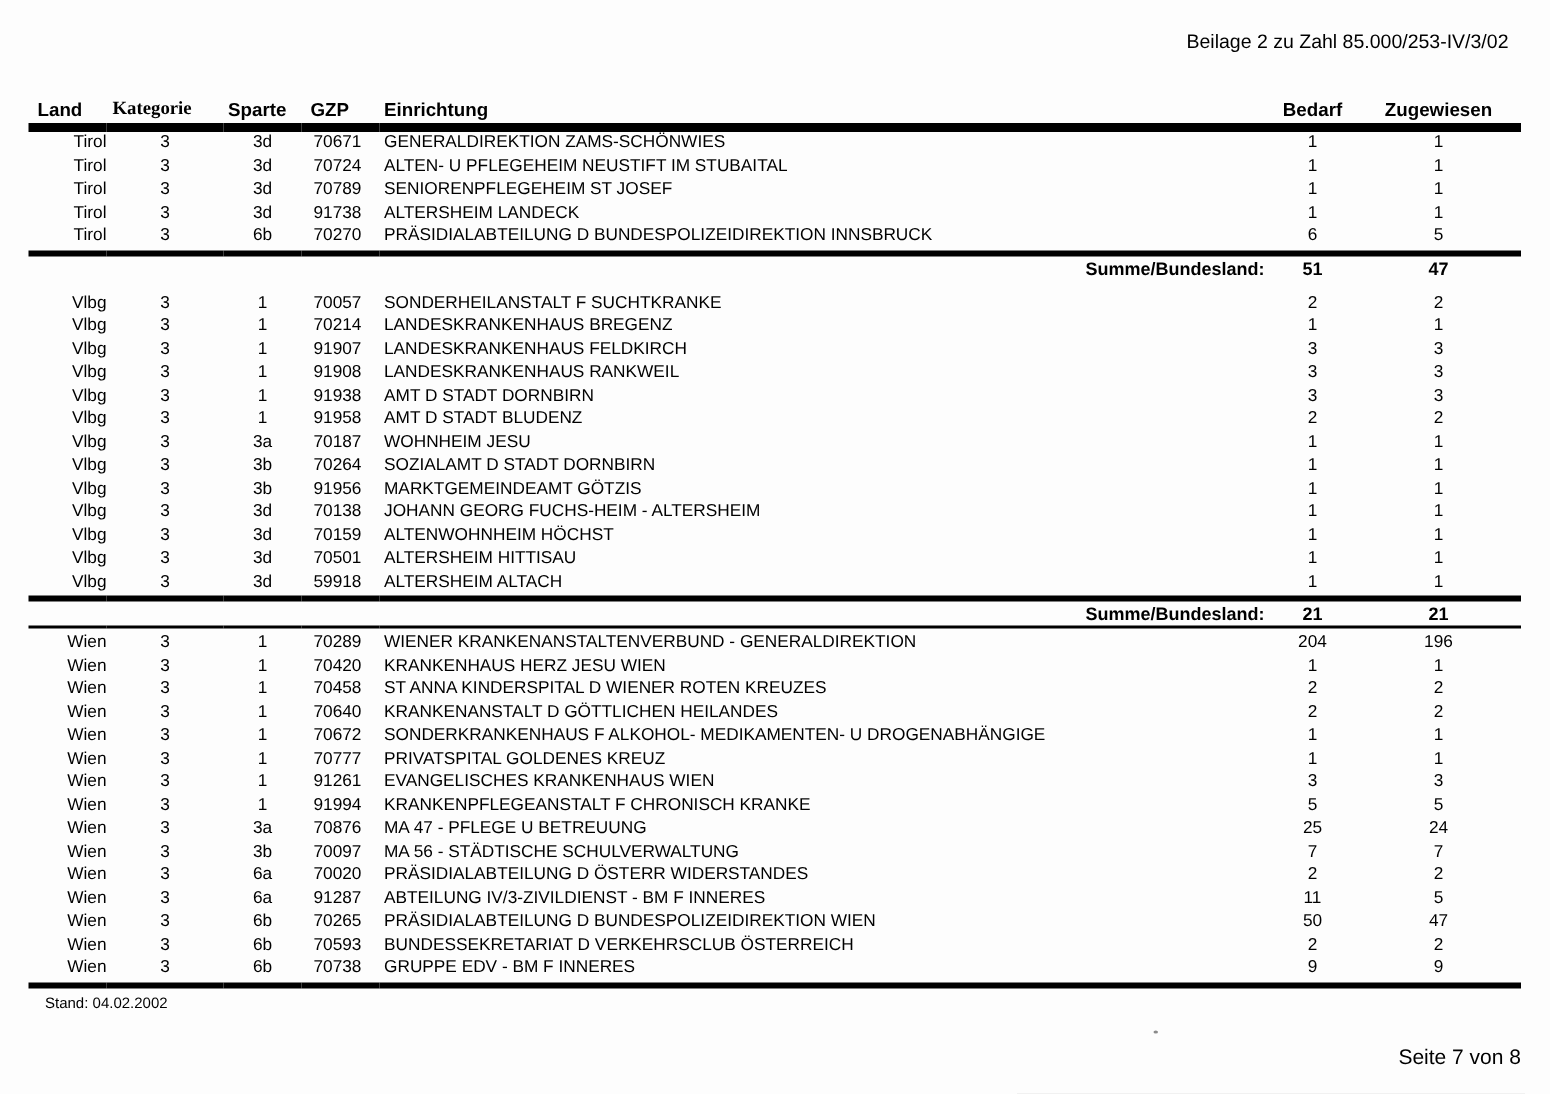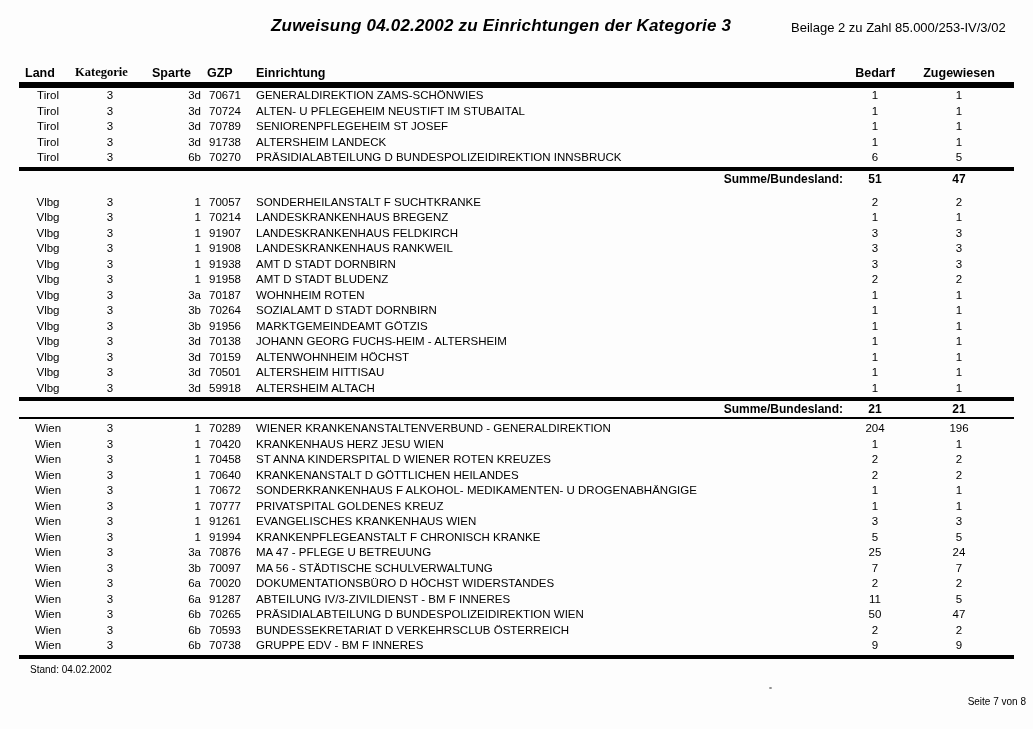--- a/index.html
+++ b/index.html
@@ -60,23 +60,23 @@
     padding: 0;
     vertical-align: middle;
   }
   
   th.c0 { padding-left: 6px; }
   th.c1 { padding-left: 4px; font-family: Liberation Serif, serif; }
   th.c2 { padding-left: 3px; }
   th.c3 { padding-left: 6px; }
   th.c4 { padding-left: 3px; }
   th.c5, th.c6 { text-align: center; padding-left: 0; }
-  td.c0 { text-align: center; padding-left: 6px; }
+  td.c0 { text-align: right; padding-left: 6px; }
   td.c1 { text-align: center; }
-  td.c2 { text-align: right; }
+  td.c2 { text-align: center; }
   td.c3 { text-align: left; padding-left: 8px; }
   td.c4 { text-align: left; padding-left: 3px; }
   td.c5 { text-align: center; }
   td.c6 { text-align: center; }
   tr.group-end td {
     border-bottom: 4px solid #000;
     padding-bottom: 1px;
   }
   tr.summary td {
     font-weight: bold;
@@ -88,40 +88,39 @@
   tr.summary-rule td { border-bottom: 2px solid #000; }
   tr.spacer td { height: 1px; padding: 0; border: none; }
   .footer-stand {
     position: absolute;
     left: 30px;
     top: 664px;
     font-size: 10px;
   }
   .footer-page {
     position: absolute;
-    right: 7px;
+    right: 19px;
     top: 696px;
-    font-size: 10px;
+    font-size: 14px;
   }
   .artifact-dot {
     position: absolute;
     left: 769px;
     top: 687px;
     width: 3px;
     height: 2px;
     background: #8a8a8a;
     border-radius: 50%;
   }
 </style>
 </head>
 <body>
 
 <div class="page">
 
-  <div class="doc-title">Zuweisung 04.02.2002 zu Einrichtungen der Kategorie 3</div>
   <div class="doc-ref">Beilage 2 zu Zahl 85.000/253-IV/3/02</div>
 
   <table class="alloc">
     <colgroup>
       <col style="width:52px">
       <col style="width:78px">
       <col style="width:52px">
       <col style="width:52px">
       <col style="width:593px">
       <col style="width:58px">
@@ -247,21 +246,21 @@
           <td class="c3">91958</td>
           <td class="c4">AMT D STADT BLUDENZ</td>
           <td class="c5">2</td>
           <td class="c6">2</td>
         </tr>
         <tr>
           <td class="c0">Vlbg</td>
           <td class="c1">3</td>
           <td class="c2">3a</td>
           <td class="c3">70187</td>
-          <td class="c4">WOHNHEIM ROTEN</td>
+          <td class="c4">WOHNHEIM JESU</td>
           <td class="c5">1</td>
           <td class="c6">1</td>
         </tr>
         <tr>
           <td class="c0">Vlbg</td>
           <td class="c1">3</td>
           <td class="c2">3b</td>
           <td class="c3">70264</td>
           <td class="c4">SOZIALAMT D STADT DORNBIRN</td>
           <td class="c5">1</td>
@@ -408,21 +407,21 @@
           <td class="c3">70097</td>
           <td class="c4">MA 56 - STÄDTISCHE SCHULVERWALTUNG</td>
           <td class="c5">7</td>
           <td class="c6">7</td>
         </tr>
         <tr>
           <td class="c0">Wien</td>
           <td class="c1">3</td>
           <td class="c2">6a</td>
           <td class="c3">70020</td>
-          <td class="c4">DOKUMENTATIONSBÜRO D HÖCHST WIDERSTANDES</td>
+          <td class="c4">PRÄSIDIALABTEILUNG D ÖSTERR WIDERSTANDES</td>
           <td class="c5">2</td>
           <td class="c6">2</td>
         </tr>
         <tr>
           <td class="c0">Wien</td>
           <td class="c1">3</td>
           <td class="c2">6a</td>
           <td class="c3">91287</td>
           <td class="c4">ABTEILUNG IV/3-ZIVILDIENST - BM F INNERES</td>
           <td class="c5">11</td>

